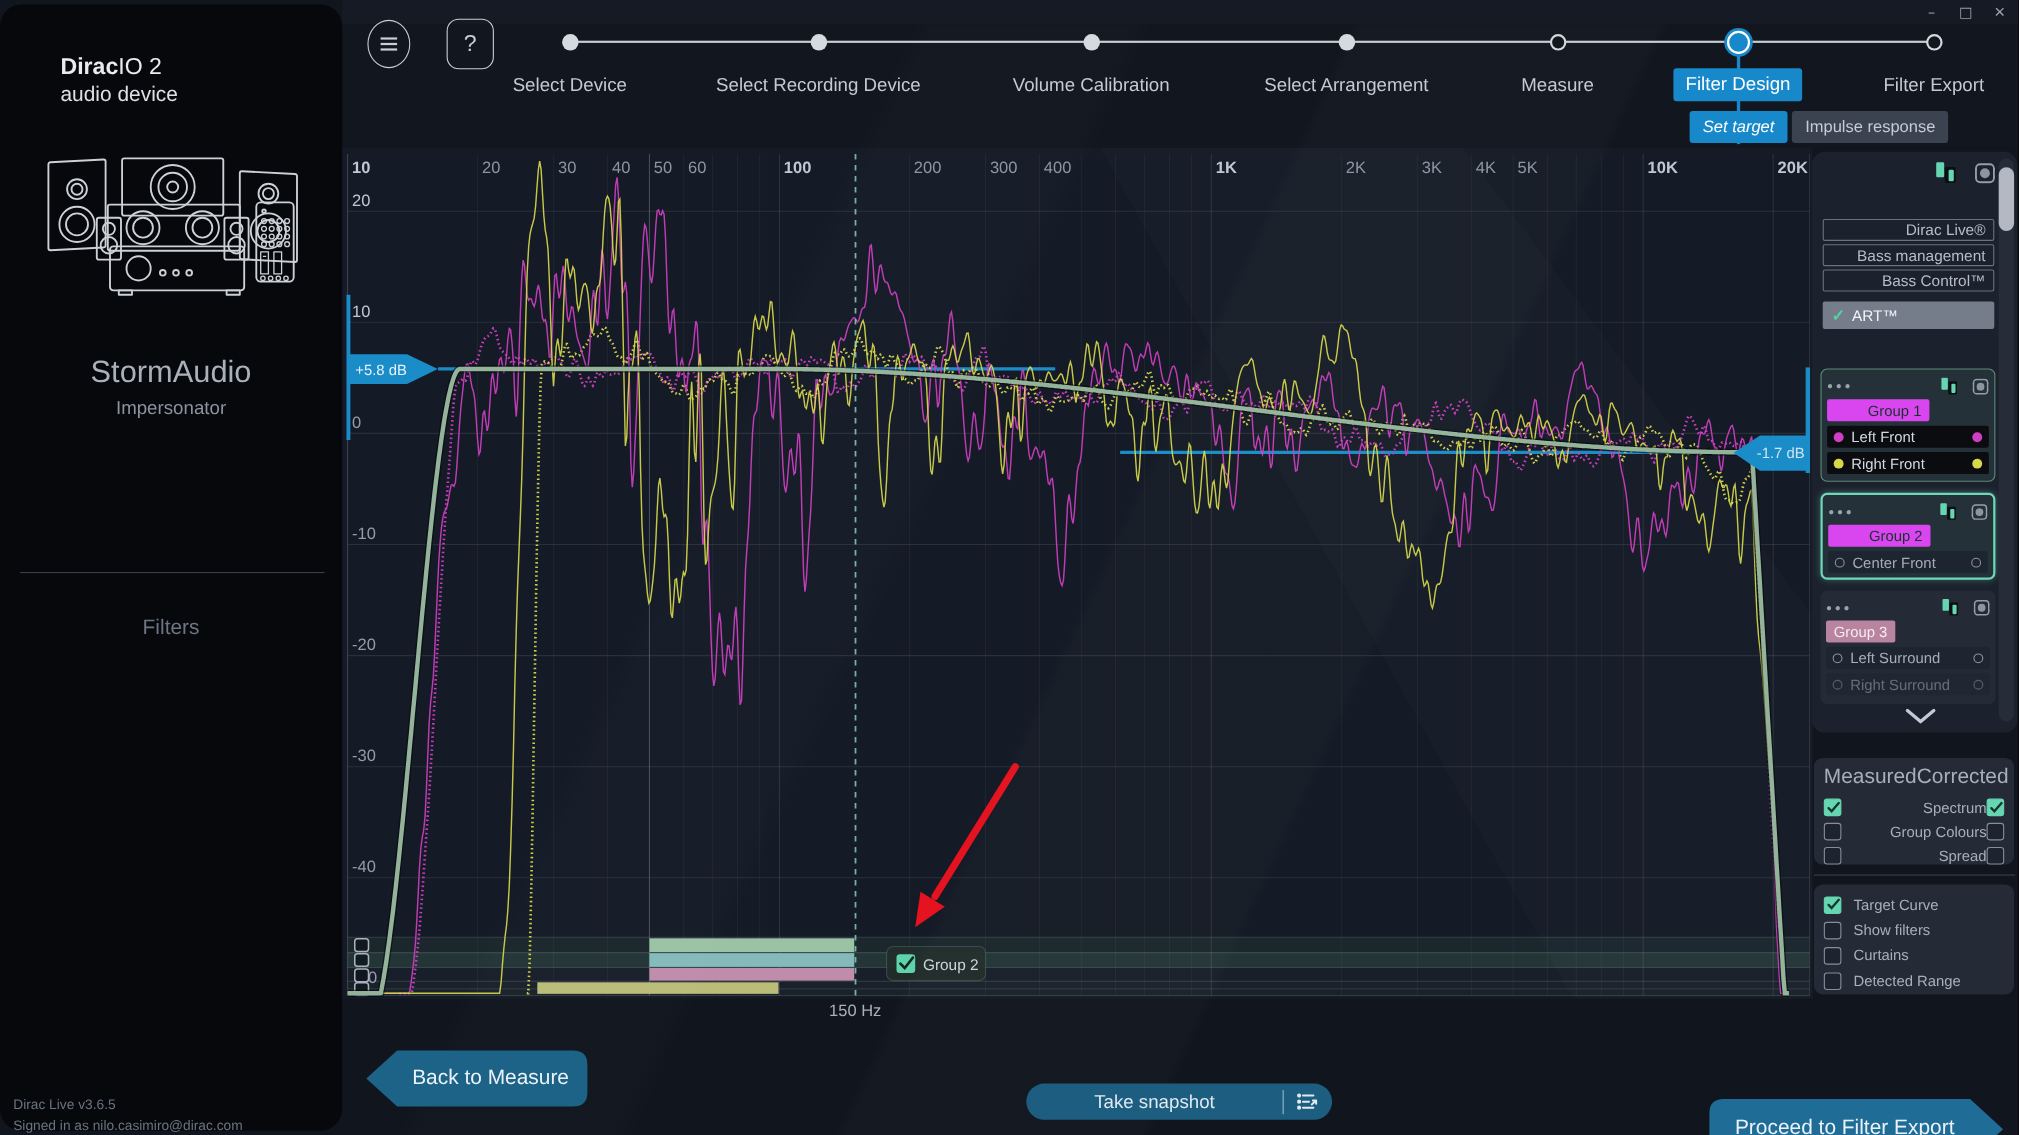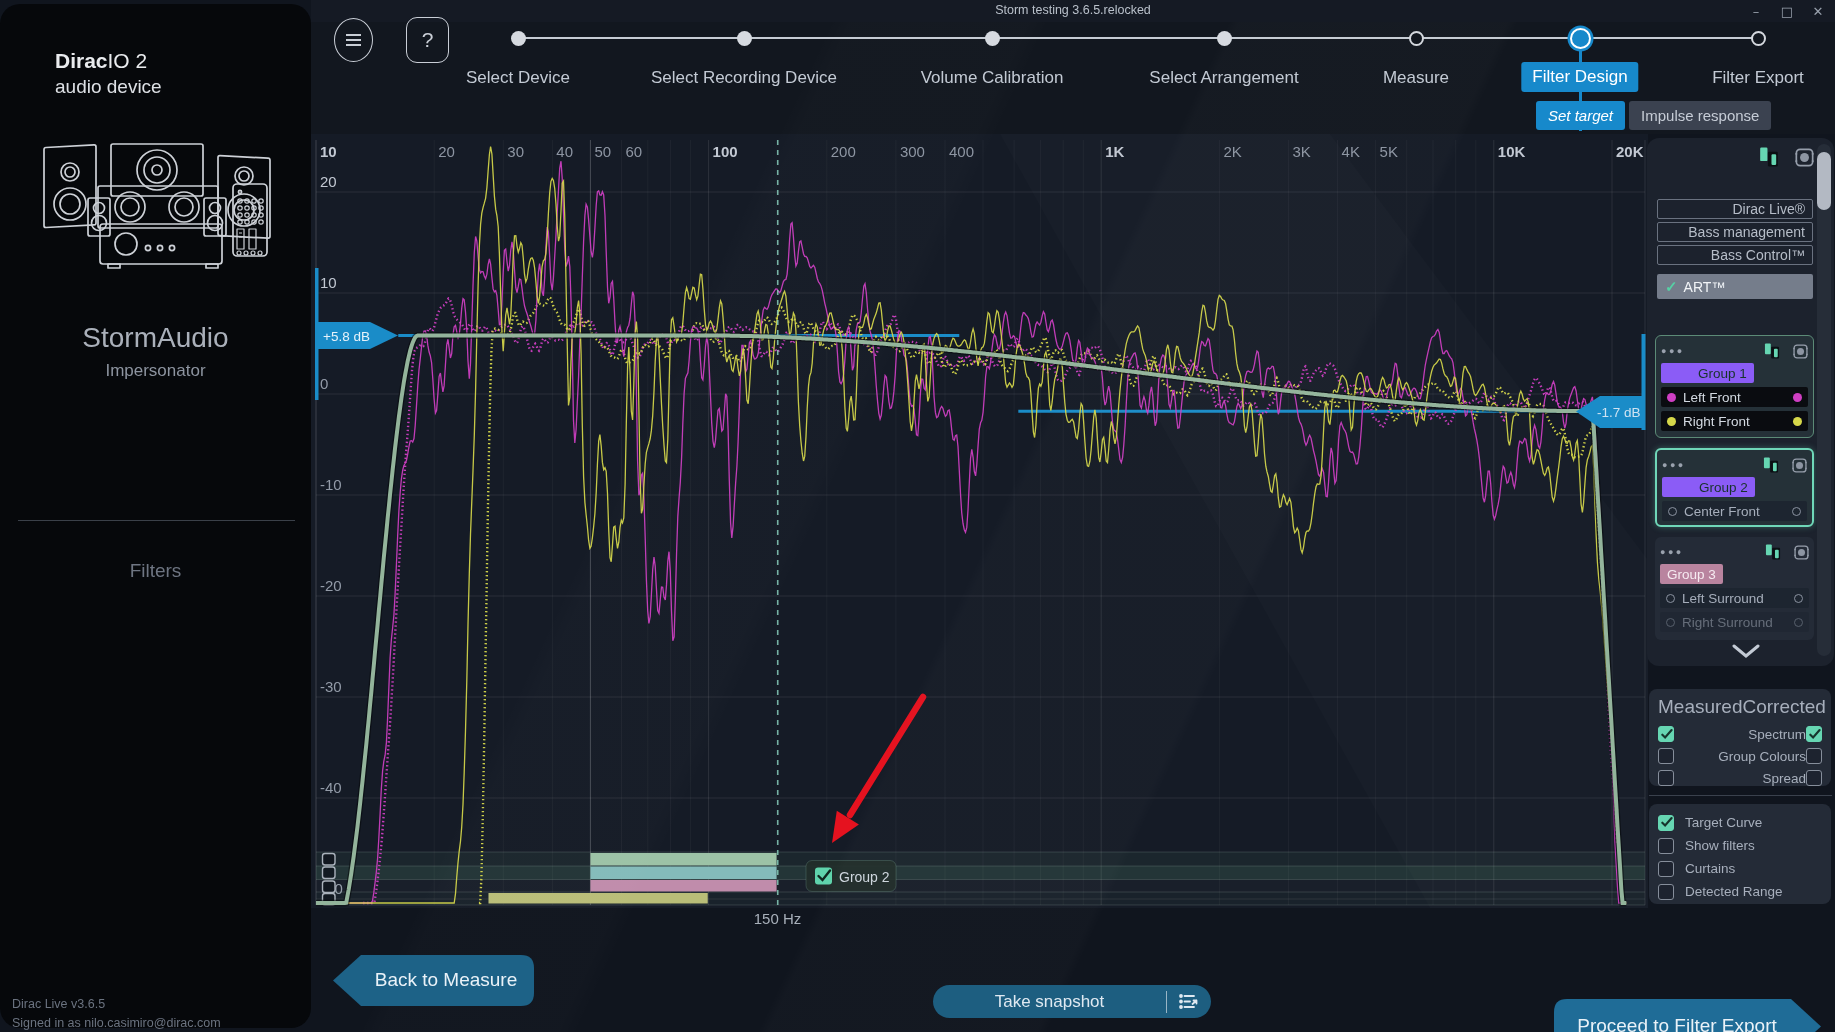--- a/index.html
+++ b/index.html
@@ -62,21 +62,21 @@
            color:#f2f5f8;cursor:pointer;z-index:6;}
   .art-check{color:#56d0a4;font-size:15px;font-weight:700;}
   .gcard{position:absolute;left:1655px;width:159px;border-radius:6px;background:#242b37;box-sizing:border-box;
          padding:5px 5px 6px 5px;z-index:6;overflow:hidden;}
   .gcard.g-green{background:#253138;border:1.5px solid #5c8b77;}
   .gcard.g-selected{background:#253138;border:2px solid #6fd7b8;box-shadow:0 0 6px rgba(111,215,184,.35);}
   .gcard-head{display:flex;align-items:center;height:20px;}
   .gcard-dots{color:#9aa2ae;font-size:9px;letter-spacing:2.5px;flex:1;cursor:pointer;}
   .gcard-icons{display:flex;gap:13px;align-items:center;}
   .gchip{display:inline-block;font-size:13.5px;padding:2.5px 7px;border-radius:2px;margin-top:2px;cursor:pointer;}
-  .gchip.teal{background:#8b5cf6;color:#17332b;padding-left:37px;}
+  .gchip.teal{background:#d946ef;color:#17332b;padding-left:37px;}
   .gchip.mauve{background:#b9849f;color:#f6ebf1;}
   .ch-row{margin-top:4px;height:20px;border-radius:2px;display:flex;align-items:center;gap:7px;
           padding:0 6px;box-sizing:border-box;font-size:13.5px;cursor:pointer;}
   .ch-row.active{background:#0a0c10;color:#d4dae2;}
   .ch-row.inactive{background:#1d2530;color:#a6aebb;}
   .ch-row.faded{opacity:.5;}
   .ch-row .nm{flex:1;}
   .dotc{width:9px;height:9px;border-radius:50%;}
   .dotc.hollow{background:transparent;border:1.4px solid #8a92a0;box-sizing:border-box;}
   .rp-chevron{position:absolute;left:1722px;top:640px;width:48px;height:22px;display:flex;align-items:center;
@@ -180,21 +180,20 @@
     <div class="abs device-sub">Impersonator</div>
     <div class="abs side-divider"></div>
     <div class="abs side-nav">Filters</div>
     <div class="abs footer">
       <div>Dirac Live v3.6.5</div>
       <div>Signed in as nilo.casimiro@dirac.com</div>
     </div>
   </div>
 
   <div class="abs titlebar"></div>
-  <div class="abs win-title">Storm testing 3.6.5.relocked</div>
   <div class="abs win-controls" id="winControls">
       <div class="win-btn">–</div>
       <div class="win-btn">□</div>
       <div class="win-btn">✕</div>
     </div>
 
   <div class="abs topband"></div>
   <div class="abs sheen"></div>
   <div class="abs menu-btn">
       <i></i>

